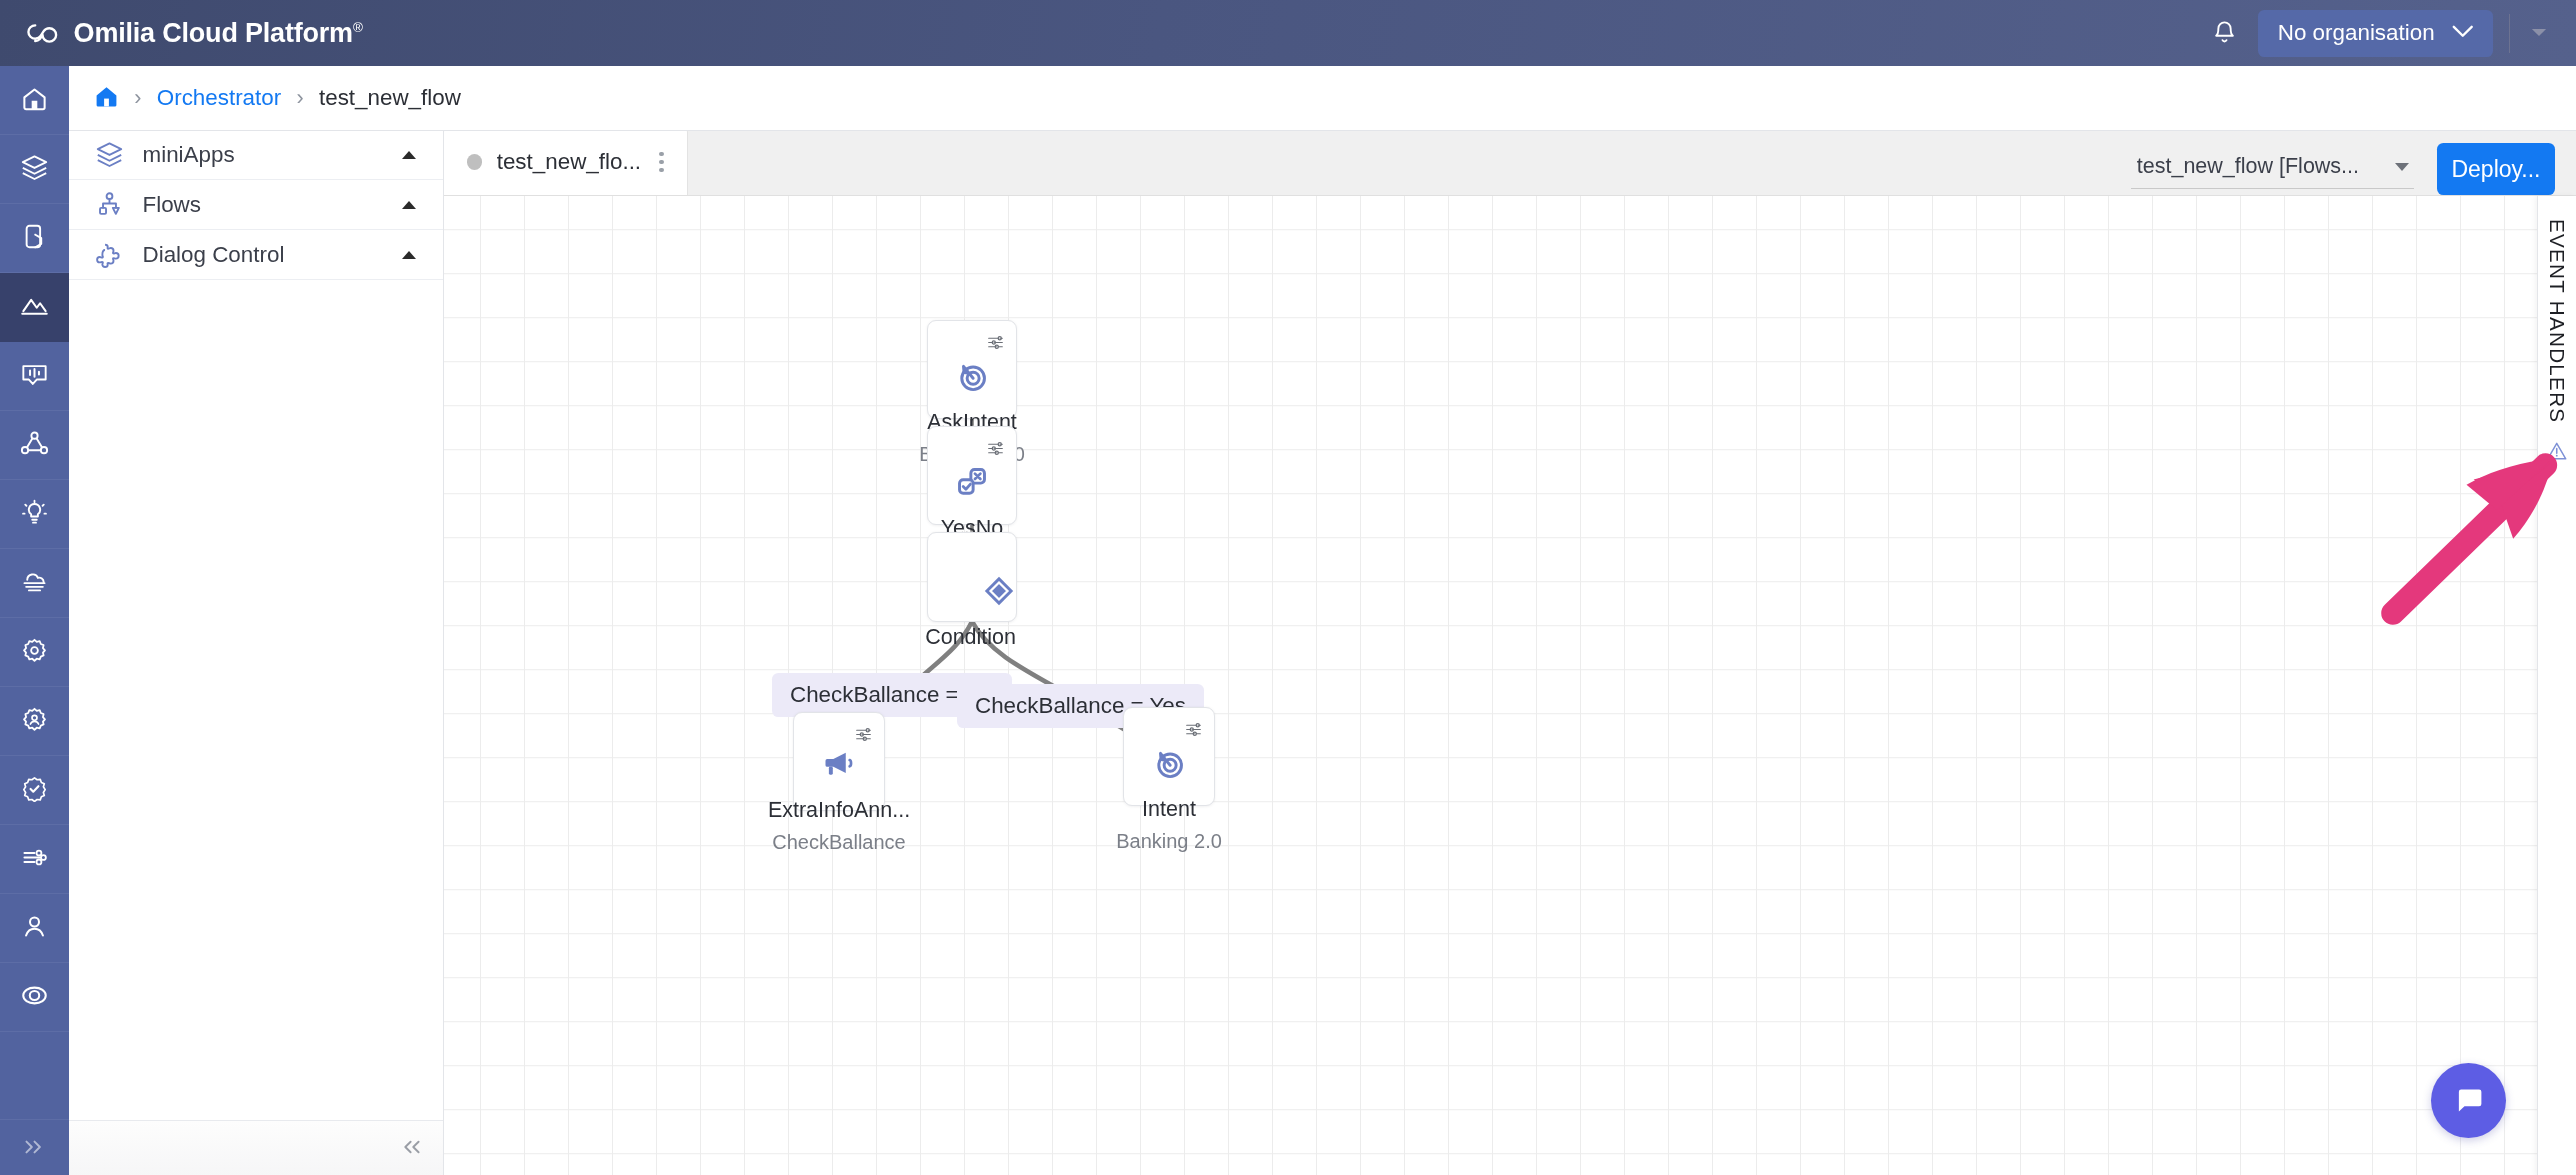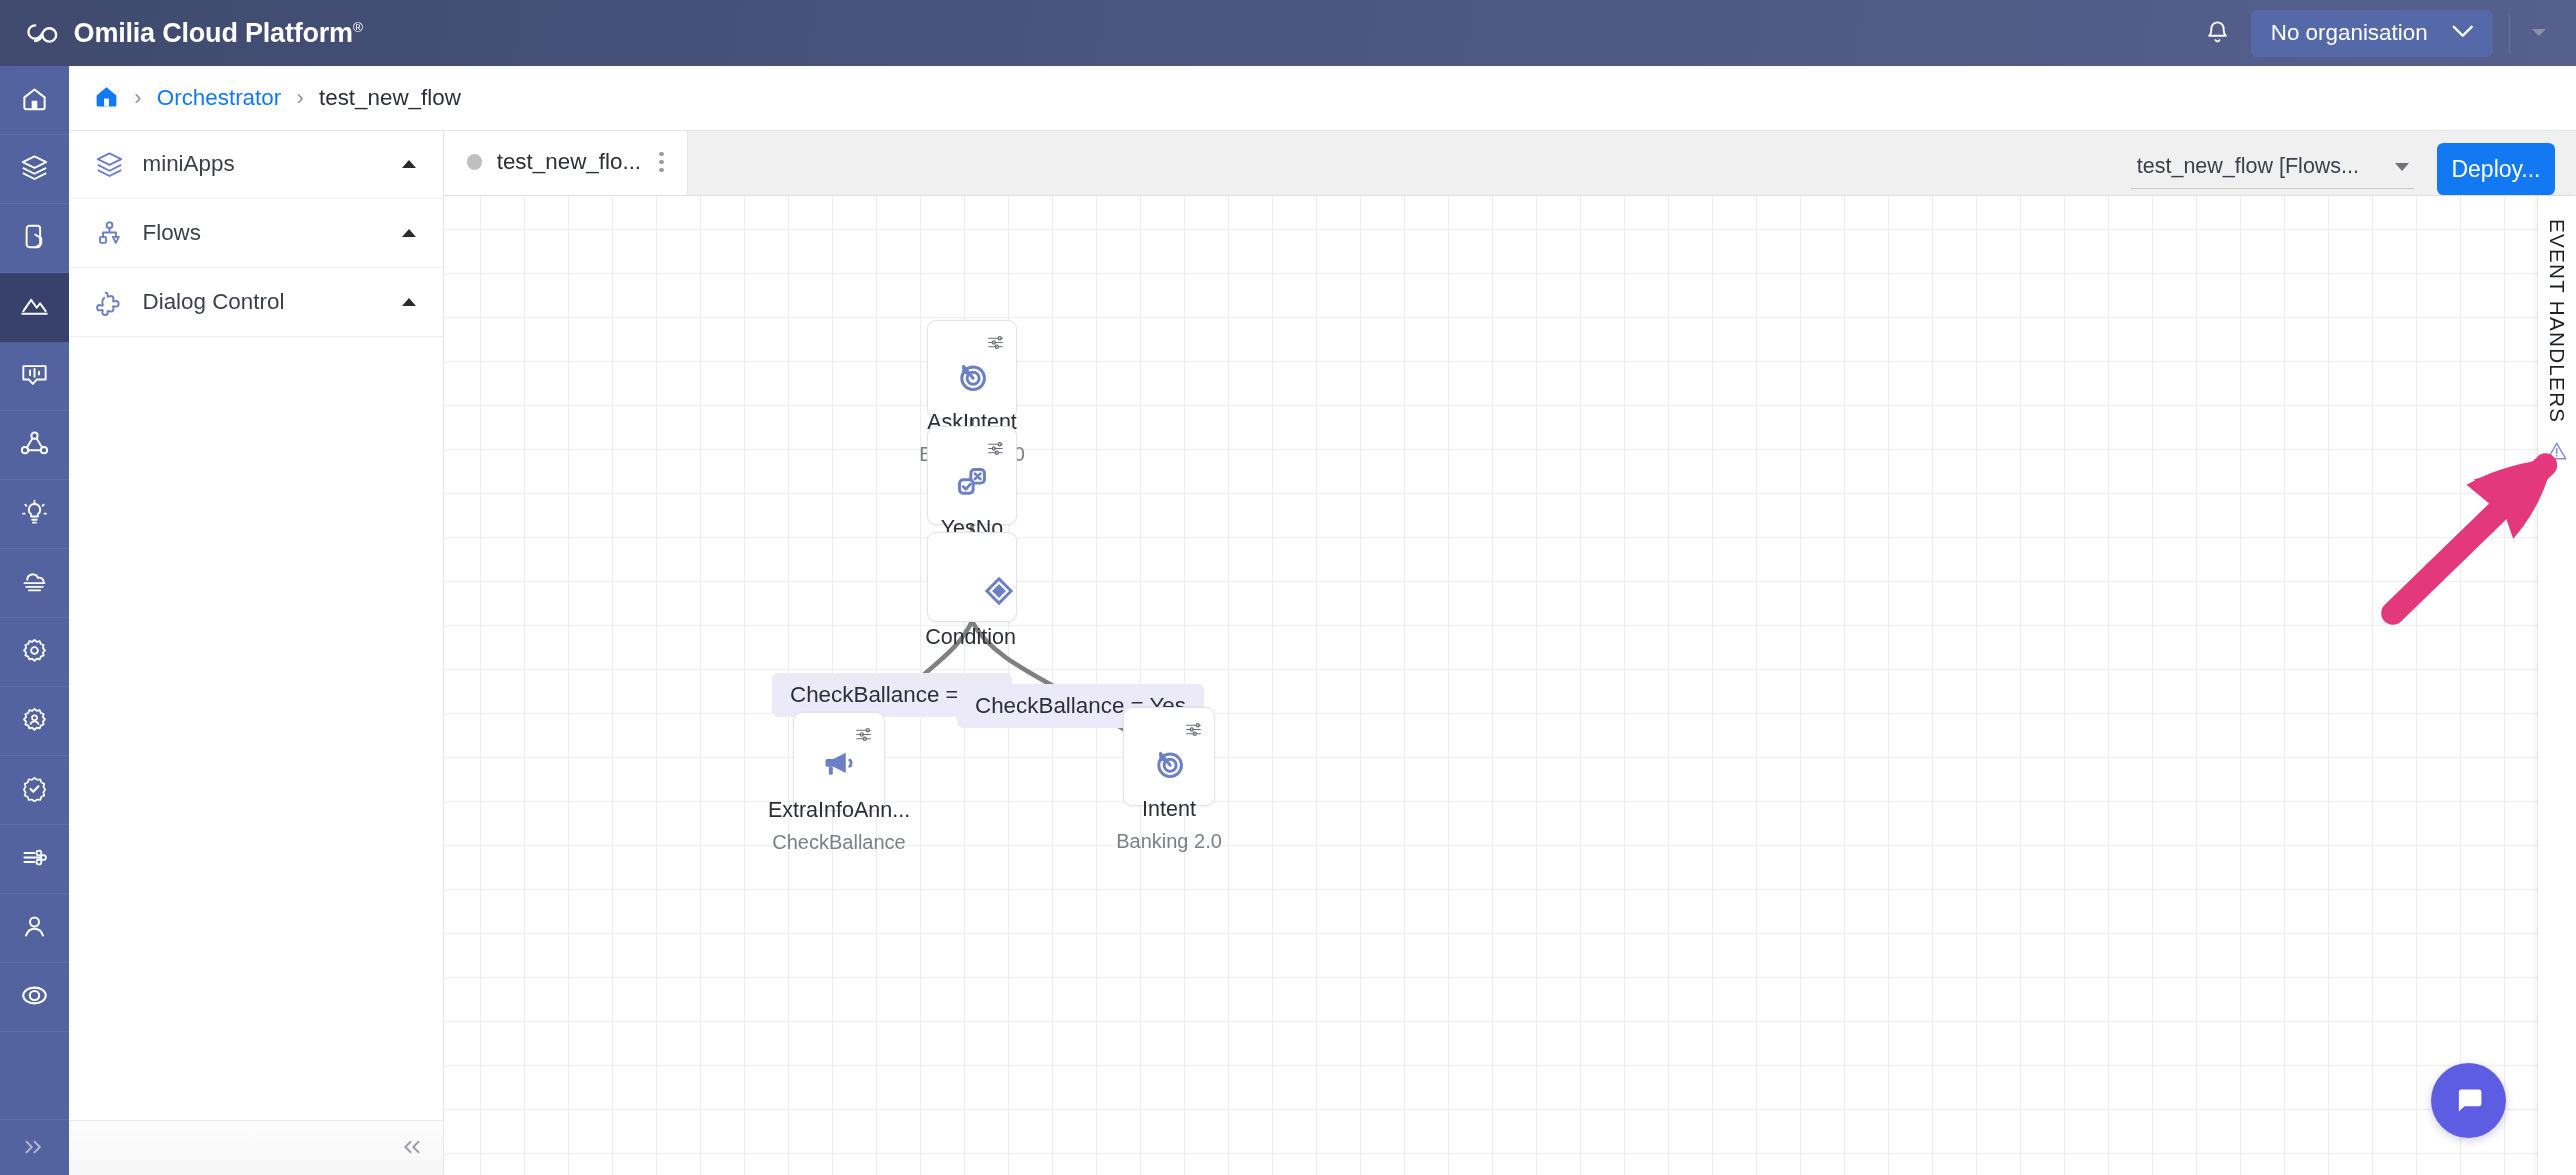--- a/index.html
+++ b/index.html
@@ -27,21 +27,21 @@
   .brand-name sup { font-size: 13.5px; font-weight: normal; vertical-align: super; }
   .header-right {
     margin-left: auto; display: flex; align-items: center; padding-right: 12.6px; gap: 0;
   }
   .bell-btn {
     width: 41px; height: 41px; display: flex; align-items: center; justify-content: center;
     cursor: pointer; margin-right: 12.6px;
   }
   .org-btn {
     background: #5569a8; border-radius: 6.3px; height: 47px;
-    display: flex; align-items: center; gap: 24px;
+    display: flex; align-items: center; gap: 17px;
     padding: 0 20px; cursor: pointer;
   }
   .org-btn-label { color: #ffffff; font-size: 22.4px; }
   .header-divider { width: 0.9px; height: 39px; background: #6d7391; margin: 0 16px; }
   .header-caret { padding: 0 16px 0 5.4px; cursor: pointer; }
 
   
   .rail {
     position: absolute; top: 66px; left: 0; width: 69px; height: 1110px;
     background: #52639f; z-index: 20;
@@ -59,21 +59,21 @@
   }
   .rail-bottom svg { opacity: .55; }
 
   
   .navpanel {
     position: absolute; top: 130px; left: 69px; width: 375px; height: 1046px;
     background: #ffffff; border-right: 0.9px solid #e3e5e9;
     display: flex; flex-direction: column; z-index: 15;
   }
   .nav-item {
-    height: 69px; display: flex; align-items: center; padding: 0 27px 0 25px;
+    height: 50px; display: flex; align-items: center; padding: 0 27px 0 25px;
     border-bottom: 0.9px solid #eceef2; cursor: pointer; gap: 18px; justify-content: center;
   }
   .nav-ico { width: 30.5px; display: flex; align-items: center; justify-content: center; }
   .nav-label { font-size: 22.4px; color: #3b3f4a; flex: 1; }
   .nav-caret { width: 0; height: 0; border-left: 7.2px solid transparent;
     border-right: 7.2px solid transparent; border-bottom: 8px solid #2b2b2b; }
   .nav-fill { flex: 1; }
   .nav-collapse {
     height: 56px; border-top: 0.9px solid #e8eaee;
     display: flex; align-items: center; justify-content: flex-end; padding-right: 20px;

